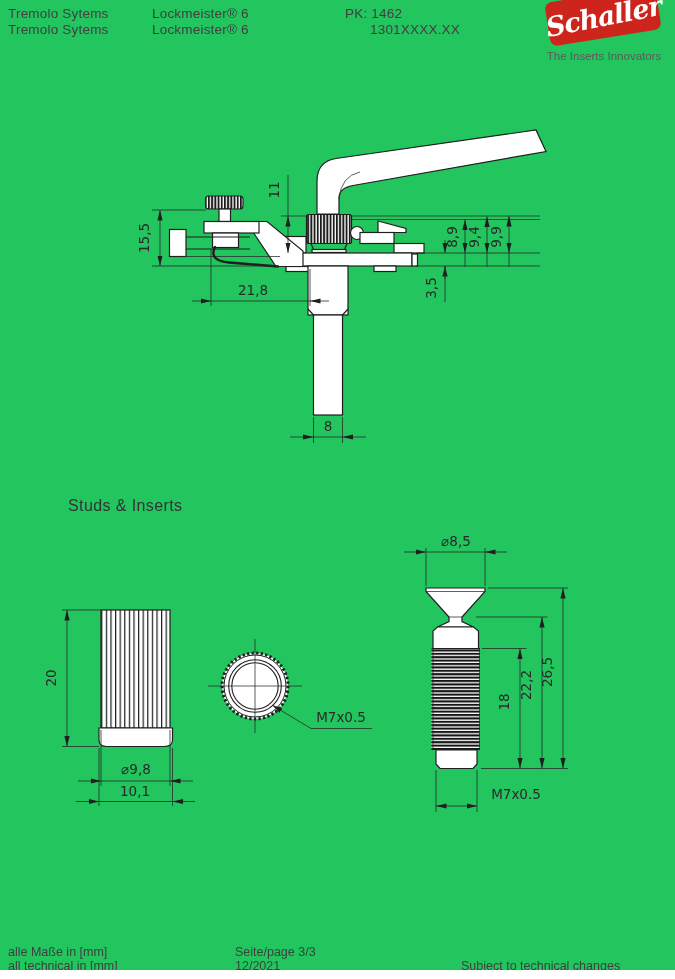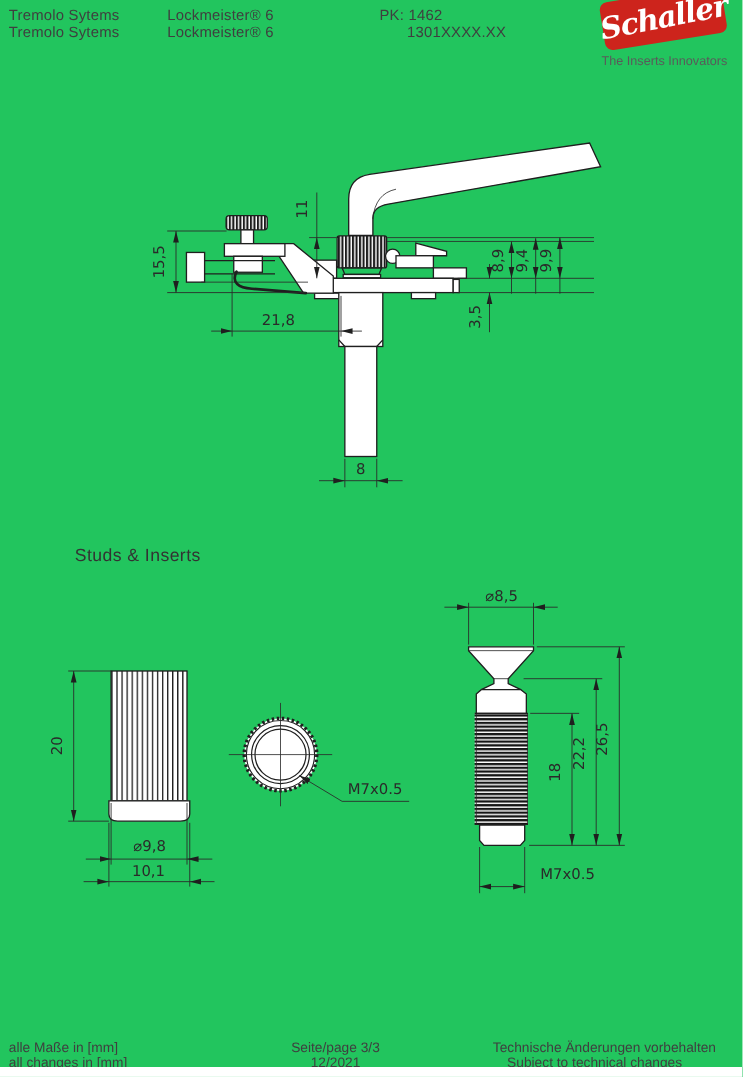--- a/index.html
+++ b/index.html
@@ -7,21 +7,21 @@
         font-family:"Liberation Sans",sans-serif;color:#3a3a3a;}
   .abs{position:absolute;white-space:nowrap;}
   .hdr{font-size:13.5px;letter-spacing:.2px;color:#3f3f3f;}
   .logo-box{position:absolute;left:547px;top:-6px;width:112px;height:44px;background:#cd241c;
             border-radius:7px;transform:rotate(-9deg);display:flex;align-items:center;justify-content:center;}
   .logo-script{font-family:"DejaVu Serif",serif;font-style:italic;font-weight:bold;
                color:#fff;font-size:27px;letter-spacing:-1px;transform:rotate(-2deg);}
   .tagline{font-size:11.5px;color:#5a5a5a;}
   .section-title{font-size:16px;color:#333;letter-spacing:.4px;}
   .ftr{font-size:12.5px;color:#3f3f3f;line-height:13.5px;}
-  .ftr-center{text-align:center;width:140px;}
+  .ftr-center{text-align:left;width:140px;}
   svg text{font-family:"DejaVu Sans","Liberation Sans",sans-serif;font-size:13.5px;fill:#2a2a2a;}
   svg .ln{stroke:#1f1f1f;stroke-width:1.2;fill:none;}
   svg .lnw{stroke:#1f1f1f;stroke-width:1.2;fill:#fff;}
   svg .thin{stroke:#2a2a2a;stroke-width:0.75;fill:none;}
   svg .dim{stroke:#2a2a2a;stroke-width:0.8;fill:none;}
 </style>
 </head>
 <body>
 
 <div class="page">
@@ -198,19 +198,18 @@
       <line class="dim" x1="563" y1="588" x2="563" y2="768.5" marker-start="url(#ain)" marker-end="url(#ain)"></line>
       <text x="552" y="672" text-anchor="middle" transform="rotate(-90 552 672)">26,5</text>
 
       <path class="dim" d="M436,770 V812 M477,770 V812"></path>
       <line class="dim" x1="436" y1="806" x2="477" y2="806" marker-start="url(#ain)" marker-end="url(#ain)"></line>
       <text x="516" y="799" text-anchor="middle">M7x0.5</text>
     </g>
   </svg>
 
   <div class="abs ftr" style="left:8px;top:946px;">alle Maße in [mm]</div>
-  <div class="abs ftr" style="left:8px;top:960px;">all changes in [mm]</div>
+  <div class="abs ftr" style="left:8px;top:960px;">all technical in [mm]</div>
   <div class="abs ftr ftr-center" style="left:235px;top:946px;">Seite/page 3/3</div>
   <div class="abs ftr ftr-center" style="left:235px;top:960px;">12/2021</div>
-  <div class="abs ftr" style="left:448px;top:946px;">Technische Änderungen vorbehalten</div>
   <div class="abs ftr" style="left:448px;top:960px;margin-left:13px;">Subject to technical changes</div>
 
 </div>
 
 </body></html>

